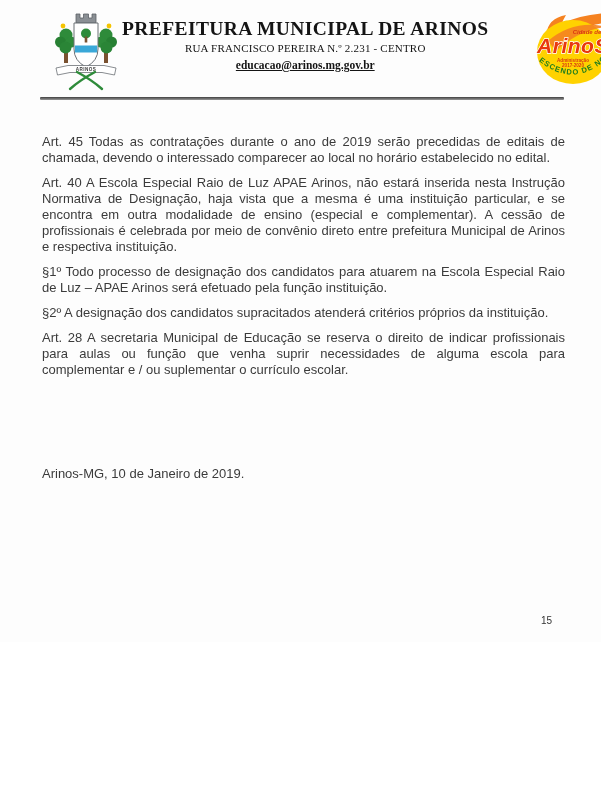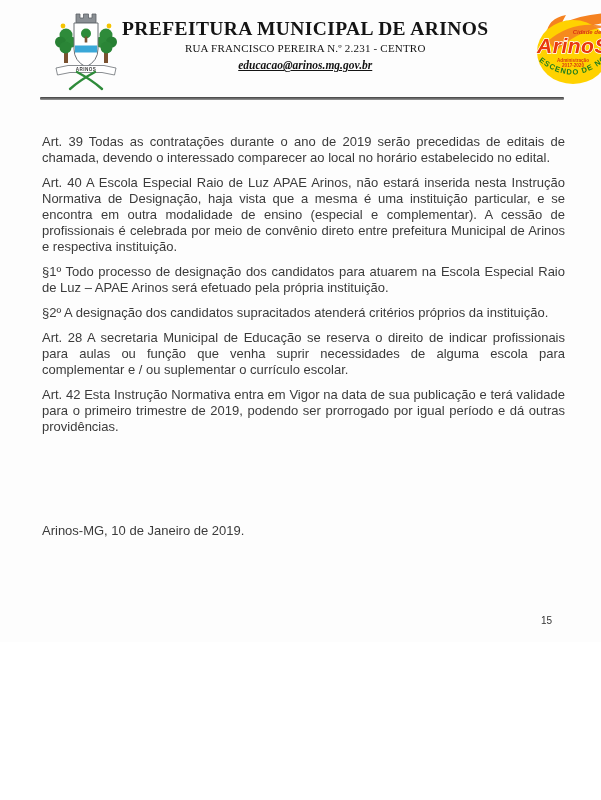--- a/index.html
+++ b/index.html
@@ -45,21 +45,20 @@
     font-size: 11px;
     line-height: 14px;
     letter-spacing: 0.2px;
     font-family: Liberation Serif, serif;
   }
   .header-email {
     display: inline-block;
     margin-top: 1px;
     font-size: 11.5px;
     font-weight: bold;
-    font-style: italic;
     text-decoration: underline;
     color: #141414;
     cursor: pointer;
   }
   .logo-right {
     width: 86px;
     height: 82px;
     flex: 0 0 auto;
   }
 
@@ -204,24 +203,23 @@
         <text class="city-slogan">
           <textPath href="#slogan-arc" startOffset="50%" text-anchor="middle">CRESCENDO DE NOVO</textPath>
         </text>
       </svg>
     </div>
   </div>
 
   <div class="rule"></div>
 
   <div class="doc-body">
-    <p>Art. 39 Todas as contratações durante o ano de 2019 serão precedidas de editais de chamada, devendo o interessado comparecer ao local no horário estabelecido no edital.</p>
+    <p>Art. 45 Todas as contratações durante o ano de 2019 serão precedidas de editais de chamada, devendo o interessado comparecer ao local no horário estabelecido no edital.</p>
     <p>Art. 40 A Escola Especial Raio de Luz APAE Arinos, não estará inserida nesta Instrução Normativa de Designação, haja vista que a mesma é uma instituição particular, e se encontra em outra modalidade de ensino (especial e complementar). A cessão de profissionais é celebrada por meio de convênio direto entre prefeitura Municipal de Arinos e respectiva instituição.</p>
-    <p>§1º Todo processo de designação dos candidatos para atuarem na Escola Especial Raio de Luz – APAE Arinos será efetuado pela própria instituição.</p>
+    <p>§1º Todo processo de designação dos candidatos para atuarem na Escola Especial Raio de Luz – APAE Arinos será efetuado pela função instituição.</p>
     <p>§2º A designação dos candidatos supracitados atenderá critérios próprios da instituição.</p>
     <p>Art. 28 A secretaria Municipal de Educação se reserva o direito de indicar profissionais para aulas ou função que venha suprir necessidades de alguma escola para complementar e / ou suplementar o currículo escolar.</p>
-    <p>Art. 42 Esta Instrução Normativa entra em Vigor na data de sua publicação e terá validade para o primeiro trimestre de 2019, podendo ser prorrogado por igual período e dá outras providências.</p>
     <p class="date-line">Arinos-MG, 10 de Janeiro de 2019.</p>
   </div>
 
   <div class="page-number">15</div>
 
 </div>
 
 </body></html>

